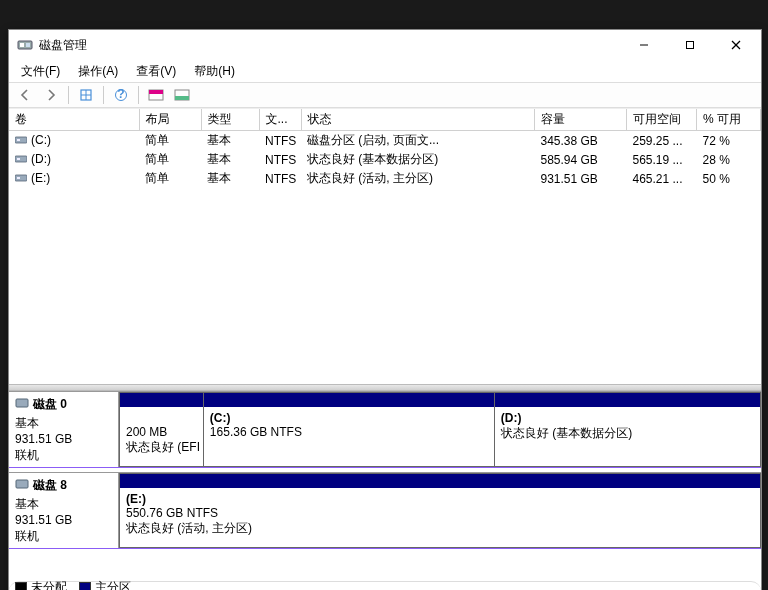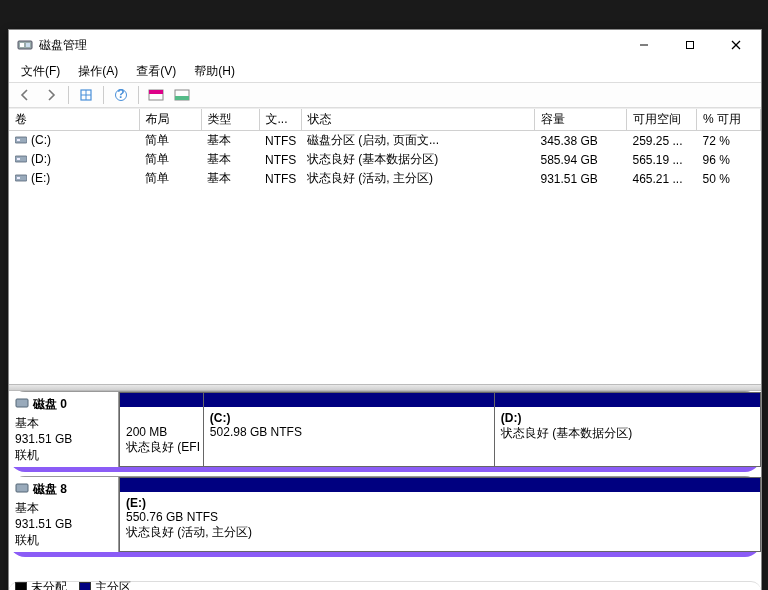--- a/index.html
+++ b/index.html
@@ -16,21 +16,21 @@
 .toolbar .sep { width: 1px; height: 18px; background: #ccc; margin: 0 3px; }
 .content { flex: 1; display: flex; flex-direction: column; background: #fff; }
 .volume-list { flex: 1; overflow: auto; border-top: 1px solid #eee; }
 table.vols { width: 100%; border-collapse: collapse; table-layout: fixed; }
 table.vols th { text-align: left; font-weight: normal; background: #fff; border-right: 1px solid #d0d0d0; border-bottom: 1px solid #d0d0d0; padding: 2px 6px; height: 20px; overflow: hidden; white-space: nowrap; }
 table.vols td { padding: 1px 6px; white-space: nowrap; overflow: hidden; text-overflow: clip; height: 18px; }
 table.vols td.volcell { display: flex; align-items: center; gap: 4px; }
 .vol-icon { width: 12px; height: 12px; display: inline-flex; flex-shrink: 0; }
 .splitter { height: 7px; background: linear-gradient(#e8e8e8,#d0d0d0); border-top: 1px solid #bbb; border-bottom: 1px solid #bbb; cursor: row-resize; }
 .disk-map-area { background: #fff; overflow: auto; }
-.disk-row { display: flex; border-top: 1px solid #999; border-bottom: 5px solid #8b5cf6; margin-bottom: 4px; border-radius: 16px; }
+.disk-row { display: flex; border-top: 1px solid #999; border-bottom: 1px solid #8b5cf6; margin-bottom: 4px; }
 .disk-info { width: 110px; min-width: 110px; padding: 4px 6px; border-right: 1px solid #999; background: #fff; }
 .disk-info .disk-head { display: flex; align-items: center; gap: 4px; font-weight: bold; margin-bottom: 2px; }
 .disk-info .disk-line { line-height: 16px; }
 .disk-bars { flex: 1; display: flex; border: 1px solid #666; }
 .partition { border-right: 1px solid #666; display: flex; flex-direction: column; min-width: 0; overflow: hidden; }
 .partition:last-child { border-right: none; }
 .partition .part-top { height: 14px; background: #000080; }
 .partition .part-body { flex: 1; padding: 4px 6px; background: #fff; overflow: hidden; white-space: nowrap; }
 .partition .part-body .pname { font-weight: bold; }
 .legend { height: 20px; display: flex; align-items: flex-end; padding: 14px 6px; gap: 12px; border-top: 1px solid #ddd; background: #fff; border-radius: 10px; }
@@ -170,21 +170,21 @@
                   </svg>
                 </span>
                 <span>(D:)</span>
               </td>
               <td>简单</td>
               <td>基本</td>
               <td>NTFS</td>
               <td>状态良好 (基本数据分区)</td>
               <td>585.94 GB</td>
               <td>565.19 ...</td>
-              <td>96 %</td>
+              <td>28 %</td>
             </tr>
             <tr>
               <td class="volcell">
                 <span class="vol-icon">
                   <svg viewBox="0 0 12 12">
                     <rect x="0" y="3" width="12" height="6" rx="1" fill="#9ab" stroke="#567" stroke-width="0.8"></rect>
                     <rect x="2" y="5" width="3" height="2" fill="#eef"></rect>
                   </svg>
                 </span>
                 <span>(E:)</span>
@@ -222,21 +222,21 @@
               <div class="part-body">
                 <div style="height:14px"></div>
                 <div>200 MB</div>
                 <div>状态良好 (EFI 系</div>
               </div>
             </div>
             <div class="partition" style="flex: 3.5 1 0%;">
               <div class="part-top"></div>
               <div class="part-body">
                 <div class="pname">(C:)</div>
-                <div>502.98 GB NTFS</div>
+                <div>165.36 GB NTFS</div>
               </div>
             </div>
             <div class="partition" style="flex: 3.2 1 0%;">
               <div class="part-top"></div>
               <div class="part-body">
                 <div class="pname">(D:)</div>
                 <div>状态良好 (基本数据分区)</div>
               </div>
             </div>
           </div>

